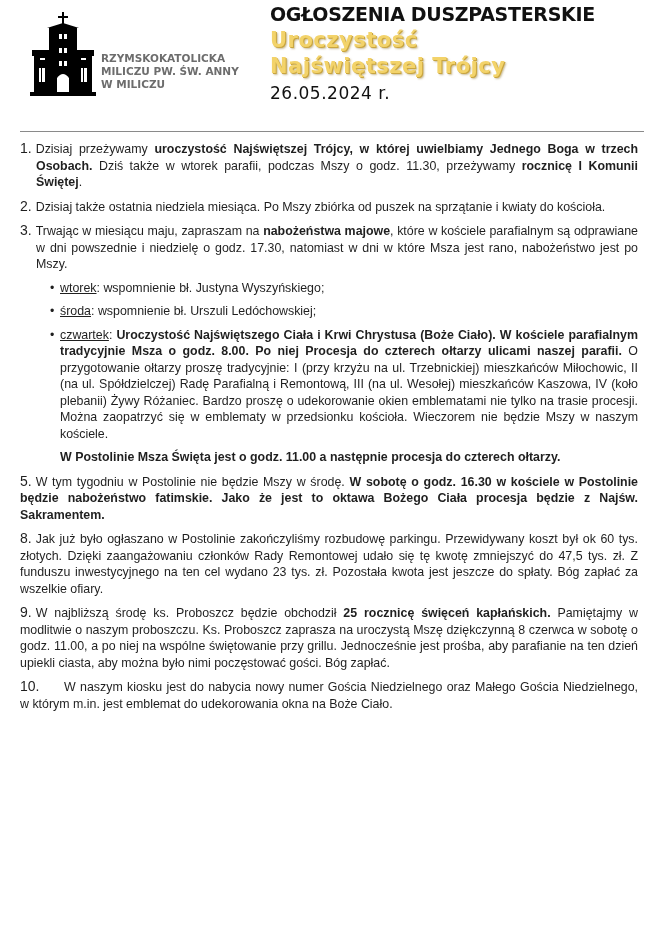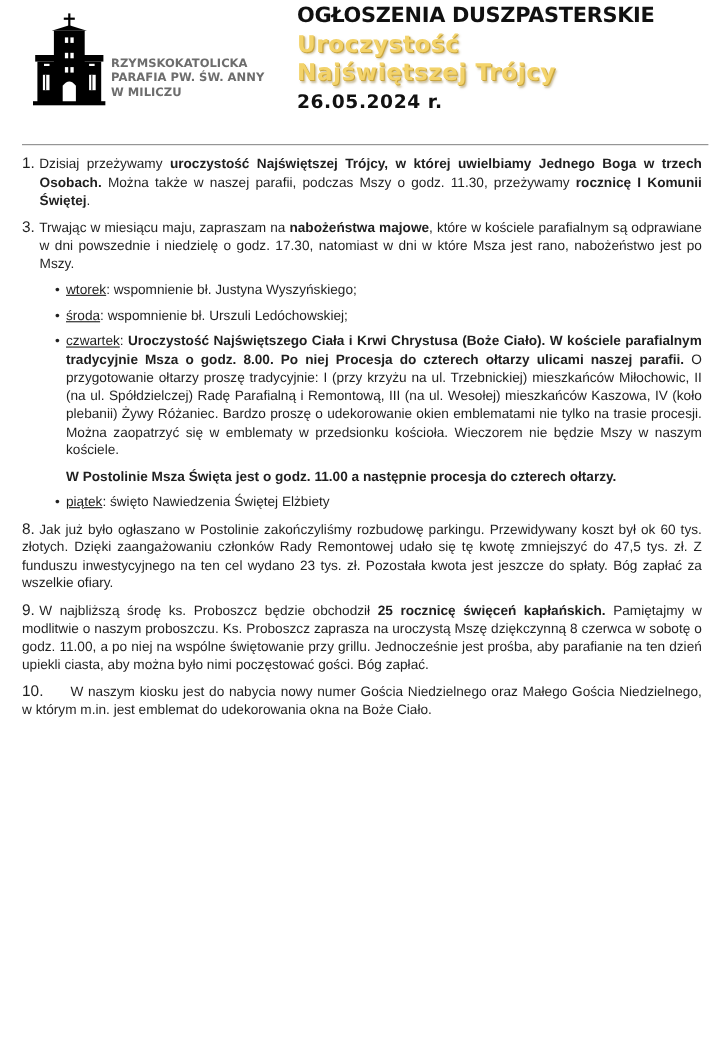--- a/index.html
+++ b/index.html
@@ -4,21 +4,21 @@
 <style>
   html, body { margin: 0; padding: 0; background: #ffffff; }
   body { width: 652px; height: 946px; overflow: hidden; position: relative; font-family: "Liberation Sans Narrow", "Liberation Sans", sans-serif; color: #1f1f1f; }
   .header { position: relative; height: 132px; }
   .logo { position: absolute; left: 30px; top: 12px; width: 66px; height: 84px; }
   .parish-name { position: absolute; left: 101px; top: 52px; font-family: "DejaVu Sans", sans-serif; font-weight: bold; font-size: 10.5px; line-height: 13px; color: #6d6d6d; letter-spacing: 0px; }
   .parish-name div { white-space: nowrap; }
   .title-block { position: absolute; left: 270px; top: 1px; width: 370px; text-align: left; }
   .main-title { font-family: "DejaVu Sans", sans-serif; font-weight: bold; font-size: 19px; color: #111; letter-spacing: -0.3px; line-height: 26px; }
   .feast { font-family: "DejaVu Sans", sans-serif; font-weight: bold; font-size: 21px; line-height: 26px; color: #f3d36a; text-shadow: 1px 1px 0 #c9a53e, 2px 2px 2px rgba(140,110,30,0.45); letter-spacing: 0.5px; }
-  .date { font-family: "DejaVu Sans", sans-serif; font-weight: bold; font-size: 17px; color: #111; margin-top: 4px; letter-spacing: 0.5px; }
+  .date { font-family: "DejaVu Sans", sans-serif; font-weight: normal; font-size: 17px; color: #111; margin-top: 4px; letter-spacing: 0.5px; }
   .rule { position: absolute; left: 20px; right: 8px; top: 131px; height: 1px; background: #8a8a8a; }
 
   .content { position: absolute; left: 20px; right: 14px; top: 140px; font-size: 12.4px; line-height: 16.5px; text-align: justify; }
   .item { position: relative; margin-bottom: 7px; }
   .item .num { font-size: 14px; margin-right: 4px; }
   .hang { padding-left: 16px; text-indent: -16px; }
   .sub { padding-left: 30px; }
   .bullet { position: relative; padding-left: 10px; margin: 6px 0 7px 0; }
   .bullet::before { content: "•"; position: absolute; left: 0; top: 0; }
   .bp { margin: 6px 0 7px 0; padding-left: 10px; }
@@ -47,38 +47,39 @@
     <path d="M27,80 L27,66 Q33,58 39,66 L39,80 Z" fill="#fff"></path>
     <rect x="9" y="56" width="6" height="14" fill="#fff"></rect>
       <rect x="11" y="56" width="1" height="14" fill="#000"></rect>
     <rect x="51" y="56" width="6" height="14" fill="#fff"></rect>
       <rect x="53" y="56" width="1" height="14" fill="#000"></rect>
     <rect x="10" y="46" width="5" height="2" fill="#fff"></rect>
       <rect x="51" y="46" width="5" height="2" fill="#fff"></rect>
   </svg>
   <div class="parish-name">
     <div>RZYMSKOKATOLICKA</div>
-    <div>PARAFIA PW. ŚW. ANNY</div>
+    <div>MILICZU PW. ŚW. ANNY</div>
     <div>W MILICZU</div>
   </div>
   <div class="title-block">
     <div class="main-title">OGŁOSZENIA DUSZPASTERSKIE</div>
     <div class="feast">Uroczystość</div>
     <div class="feast">Najświętszej Trójcy</div>
     <div class="date">26.05.2024 r.</div>
   </div>
   <div class="rule"></div>
 </div>
 
 <div class="content" id="content">
-    <div class="item hang"><span class="num">1.</span><span>Dzisiaj przeżywamy </span><b>uroczystość Najświętszej Trójcy, w której uwielbiamy Jednego Boga w trzech Osobach.</b><span>  Można także w naszej parafii, podczas Mszy o godz. 11.30, przeżywamy </span><b>rocznicę I Komunii Świętej</b><span>.</span></div>
+    <div class="item hang"><span class="num">1.</span><span>Dzisiaj przeżywamy </span><b>uroczystość Najświętszej Trójcy, w której uwielbiamy Jednego Boga w trzech Osobach.</b><span>  Dziś także w wtorek parafii, podczas Mszy o godz. 11.30, przeżywamy </span><b>rocznicę I Komunii Świętej</b><span>.</span></div>
+    <div class="item hang"><span class="num">2.</span><span>Dzisiaj także ostatnia niedziela miesiąca. Po Mszy zbiórka od puszek na sprzątanie i kwiaty do kościoła.</span></div>
     <div class="item hang"><span class="num">3.</span><span>Trwając w miesiącu maju, zapraszam na </span><b>nabożeństwa majowe</b><span>, które w kościele parafialnym są odprawiane w dni powszednie i niedzielę o godz. 17.30,  natomiast w dni w które Msza jest rano, nabożeństwo jest po Mszy.</span></div>
     <div class="sub">
       <div class="bullet"><u>wtorek</u><span>: wspomnienie bł. Justyna Wyszyńskiego;</span></div>
       <div class="bullet"><u>środa</u><span>: wspomnienie bł. Urszuli Ledóchowskiej;</span></div>
       <div class="bullet"><u>czwartek</u><span>: </span><b>Uroczystość Najświętszego Ciała i Krwi Chrystusa (Boże Ciało). W kościele parafialnym tradycyjnie Msza o godz. 8.00. Po niej Procesja do czterech ołtarzy ulicami naszej parafii.</b><span> O przygotowanie ołtarzy proszę tradycyjnie: I (przy krzyżu na ul. Trzebnickiej) mieszkańców Miłochowic, II (na ul. Spółdzielczej) Radę Parafialną i Remontową, III (na ul. Wesołej) mieszkańców Kaszowa, IV (koło plebanii) Żywy Różaniec. Bardzo proszę o udekorowanie okien emblematami nie tylko na trasie procesji. Można zaopatrzyć się w emblematy w przedsionku kościoła.  Wieczorem nie będzie Mszy w naszym kościele.</span></div>
       <div class="bp"><b>W Postolinie Msza Święta jest o godz. 11.00 a następnie procesja do czterech ołtarzy.</b></div>
-      <div class="bullet"><u>piątek</u><span>: święto Nawiedzenia Świętej Elżbiety</span></div>
     </div>
+    <div class="item"><span class="num">5.</span><span>W tym tygodniu w Postolinie nie będzie Mszy w środę. </span><b>W sobotę o godz. 16.30 w kościele w Postolinie będzie nabożeństwo fatimskie. Jako że jest to oktawa Bożego Ciała procesja będzie z Najśw. Sakramentem.</b></div>
     <div class="item"><span class="num">8.</span><span>Jak już było ogłaszano w Postolinie zakończyliśmy rozbudowę parkingu. Przewidywany koszt był ok 60 tys. złotych. Dzięki zaangażowaniu członków Rady Remontowej udało się tę kwotę zmniejszyć do 47,5 tys. zł. Z funduszu inwestycyjnego na ten cel wydano 23 tys. zł. Pozostała kwota jest jeszcze do spłaty. Bóg zapłać za wszelkie ofiary.</span></div>
     <div class="item"><span class="num">9.</span><span>W najbliższą środę ks. Proboszcz będzie obchodził </span><b>25 rocznicę święceń kapłańskich.</b><span> Pamiętajmy w modlitwie o naszym proboszczu. Ks. Proboszcz zaprasza na uroczystą Mszę dziękczynną 8 czerwca w sobotę o godz. 11.00, a po niej na wspólne świętowanie przy grillu. Jednocześnie jest prośba, aby parafianie na ten dzień upiekli ciasta, aby można było nimi poczęstować gości. Bóg zapłać.</span></div>
     <div class="item"><span class="num10">10.</span><span>W naszym kiosku jest do nabycia nowy numer Gościa Niedzielnego oraz Małego Gościa Niedzielnego, w którym m.in. jest emblemat do udekorowania okna na Boże Ciało.</span></div>
   </div>
 
 </body></html>

